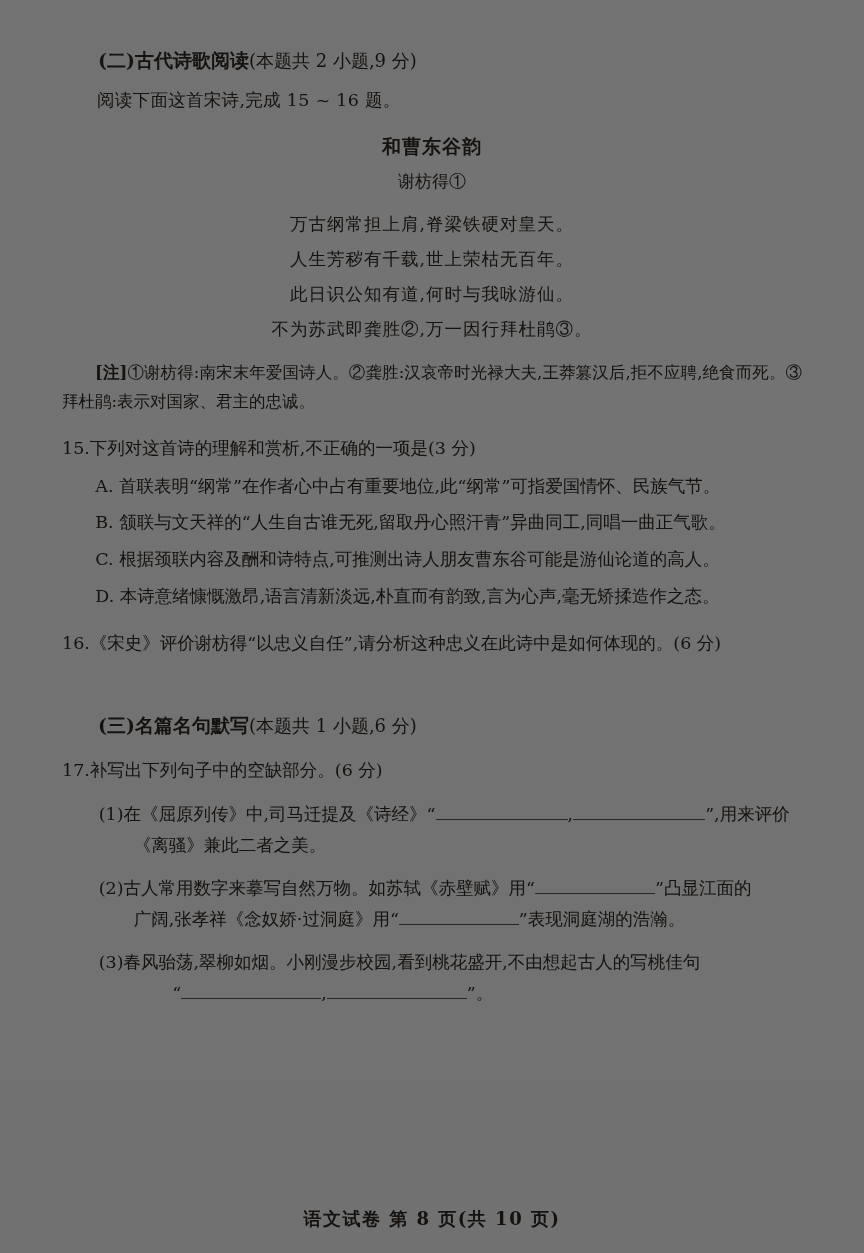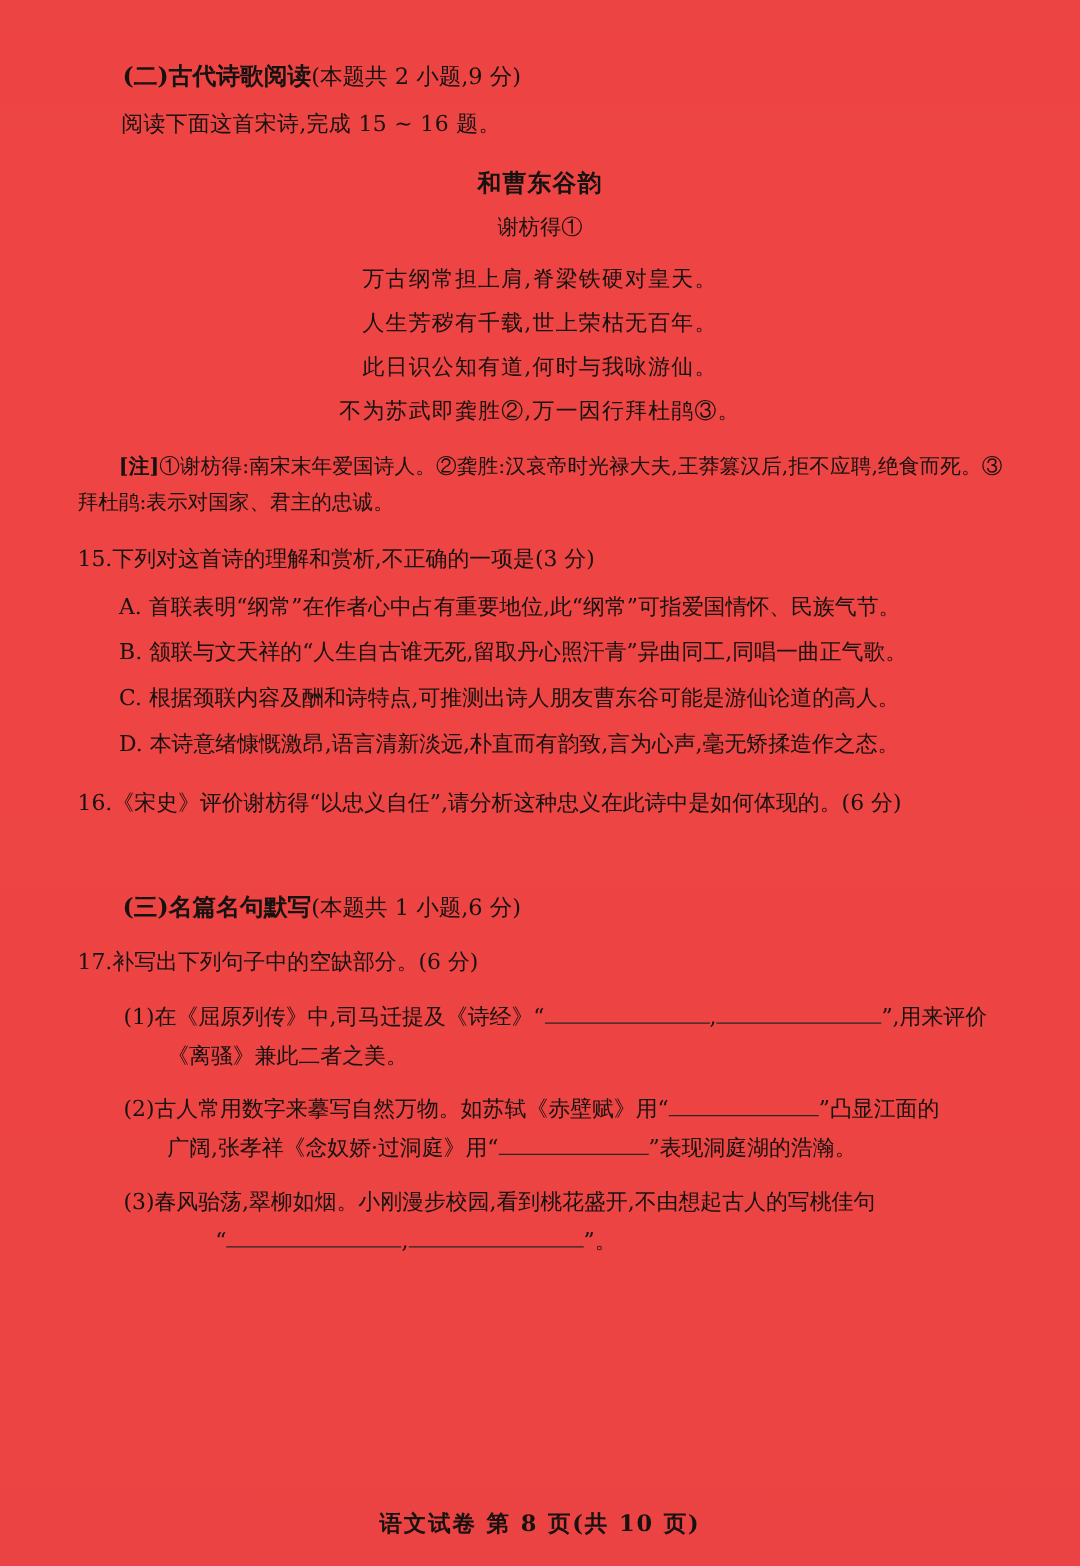--- a/index.html
+++ b/index.html
@@ -14,21 +14,21 @@
     color: #15120f;
     position: relative;
     overflow: hidden;
   }
   .page {
     position: relative;
     width: 864px;
     height: 1253px;
     box-sizing: border-box;
     padding: 40px 62px 0 62px;
-    background: #ef4444;
+    background: #737373;
   }
   
   .page:before {
     content: "";
     position: absolute;
     inset: 0;
     background: linear-gradient(180deg, rgba(0,0,0,0.012), rgba(0,0,0,0.0) 18%, rgba(0,0,0,0.015));
     pointer-events: none;
   }
   .blk {

